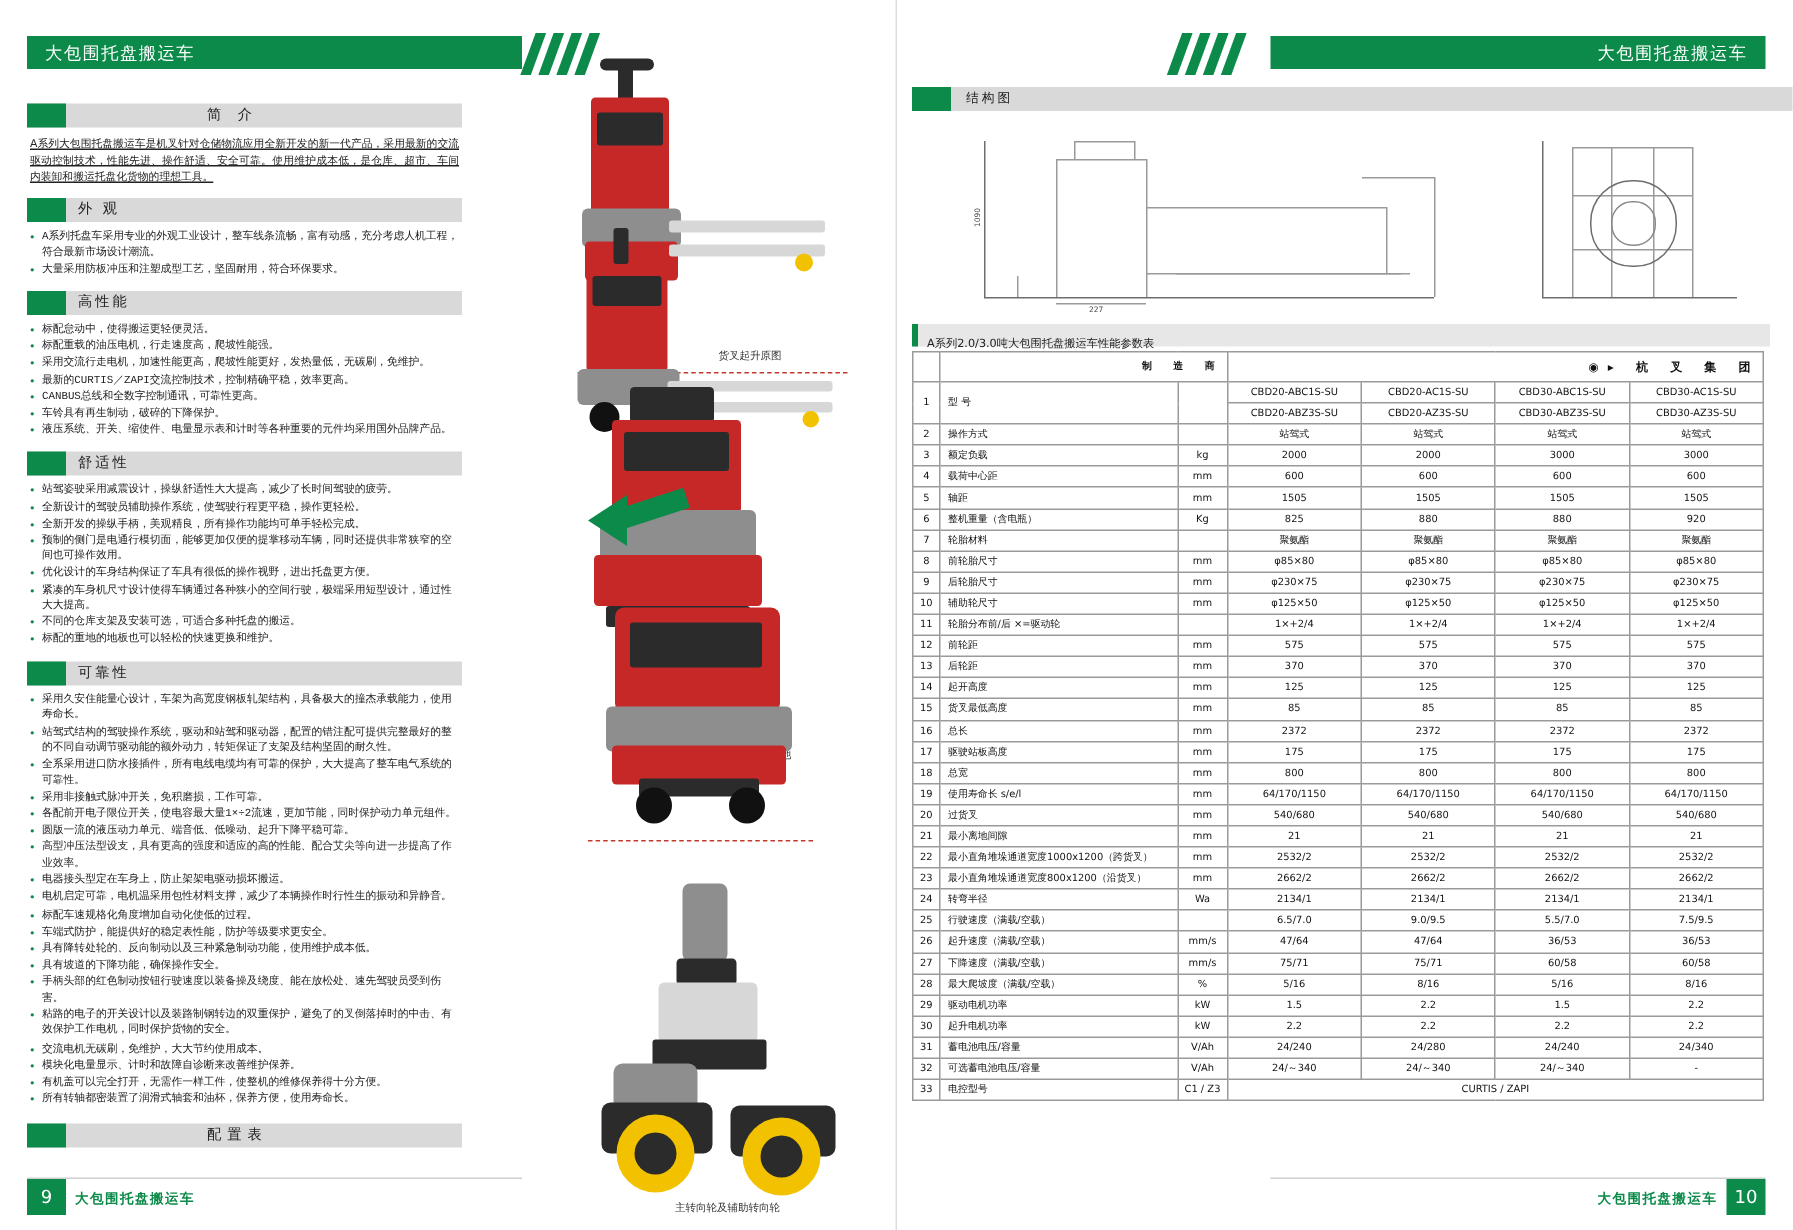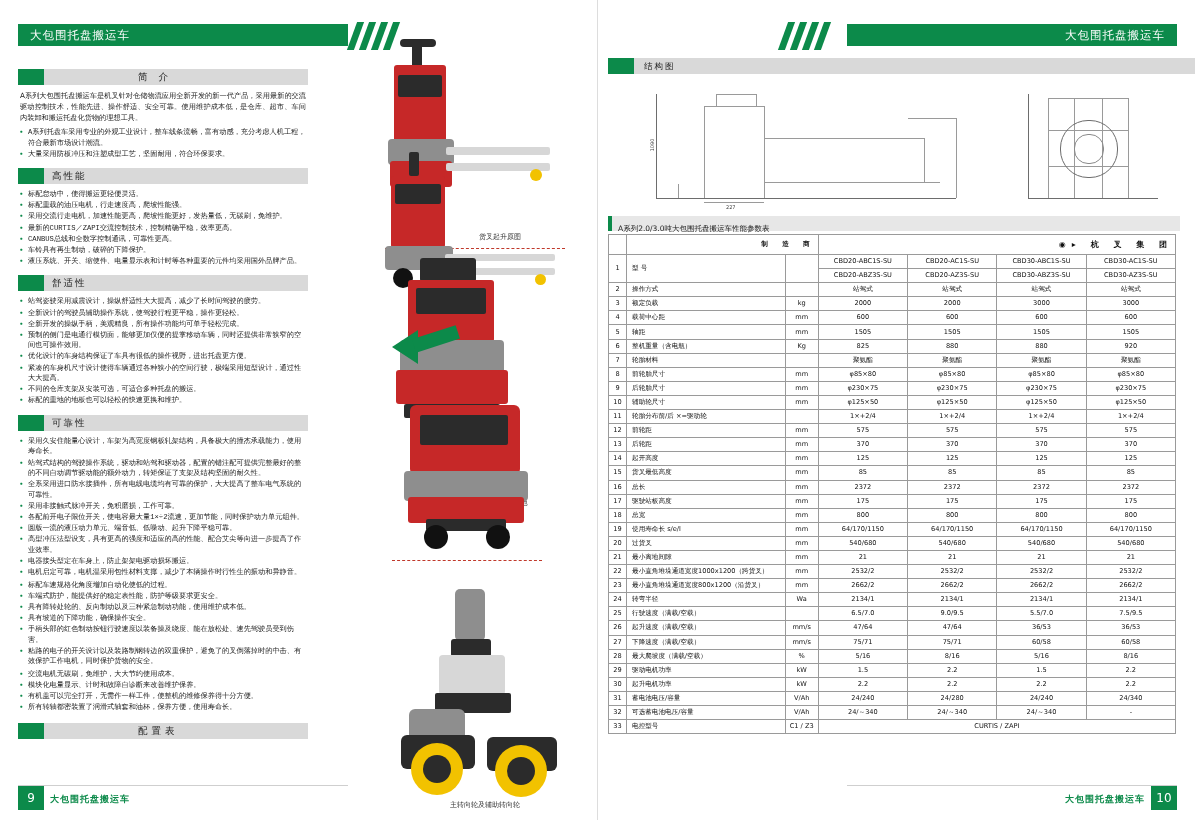--- a/index.html
+++ b/index.html
@@ -21,21 +21,21 @@
   .slash.r{right:352px;}
   .slash.l i:nth-child(1){left:0}.slash.l i:nth-child(2){left:12px}.slash.l i:nth-child(3){left:24px}.slash.l i:nth-child(4){left:36px}
   .slash.r i:nth-child(1){left:0}.slash.r i:nth-child(2){left:12px}.slash.r i:nth-child(3){left:24px}.slash.r i:nth-child(4){left:36px}
 
   
   .col{position:absolute;left:18px;top:60px;width:290px;}
   .sect-bar{position:relative;height:16px;background:#d9d9d9;margin:9px 0 5px 0;}
   .sect-bar .tab{position:absolute;left:0;top:0;width:26px;height:16px;background:#0c8a4a;}
   .sect-bar .tt{position:absolute;left:34px;top:0;font-size:9.5px;line-height:16px;color:#222;font-weight:normal;letter-spacing:2px;}
   .sect-bar.wide .tt{left:120px;letter-spacing:4px;}
-  .para{font-size:7.2px;line-height:11px;color:#222;text-align:justify;margin:3px 2px 4px 2px;}
+  .para{font-size:7.2px;line-height:11px;color:#222;text-align:justify;margin:3px 2px 4px 2px;text-decoration:underline;}
   .bullets{margin:2px 0 2px 2px;}
   .bullets li{list-style:none;font-size:7.2px;line-height:10.6px;color:#222;position:relative;padding-left:8px;margin-bottom:0.5px;font-family:Liberation Mono, monospace;}
   .bullets li:before{content:"●";position:absolute;left:0;top:0;font-size:5px;color:#0c8a4a;}
   ul{margin:0;padding:0;}
   .cap{position:absolute;font-size:7px;color:#333;text-align:center;width:140px;}
   .dash{position:absolute;border-top:1px dashed #c0392b;}
   .dashbox{position:absolute;border:1px dashed #c0392b;}
 
   
   .truck{position:absolute;}
@@ -99,20 +99,24 @@
       </div>
 
     <div class="col">
 
       <div class="sect-bar wide">
         <div class="tab"></div>
         <div class="tt">简 介</div>
       </div>
       <div class="para">A系列大包围托盘搬运车是机叉针对仓储物流应用全新开发的新一代产品，采用最新的交流驱动控制技术，性能先进、操作舒适、安全可靠。使用维护成本低，是仓库、超市、车间内装卸和搬运托盘化货物的理想工具。</div>
 
+      <div class="sect-bar">
+        <div class="tab"></div>
+        <div class="tt">外 观</div>
+      </div>
       <ul class="bullets">
         <li>A系列托盘车采用专业的外观工业设计，整车线条流畅，富有动感，充分考虑人机工程，符合最新市场设计潮流。</li>
         <li>大量采用防板冲压和注塑成型工艺，坚固耐用，符合环保要求。</li>
       </ul>
 
       <div class="sect-bar">
         <div class="tab"></div>
         <div class="tt">高性能</div>
       </div>
       <ul class="bullets">

